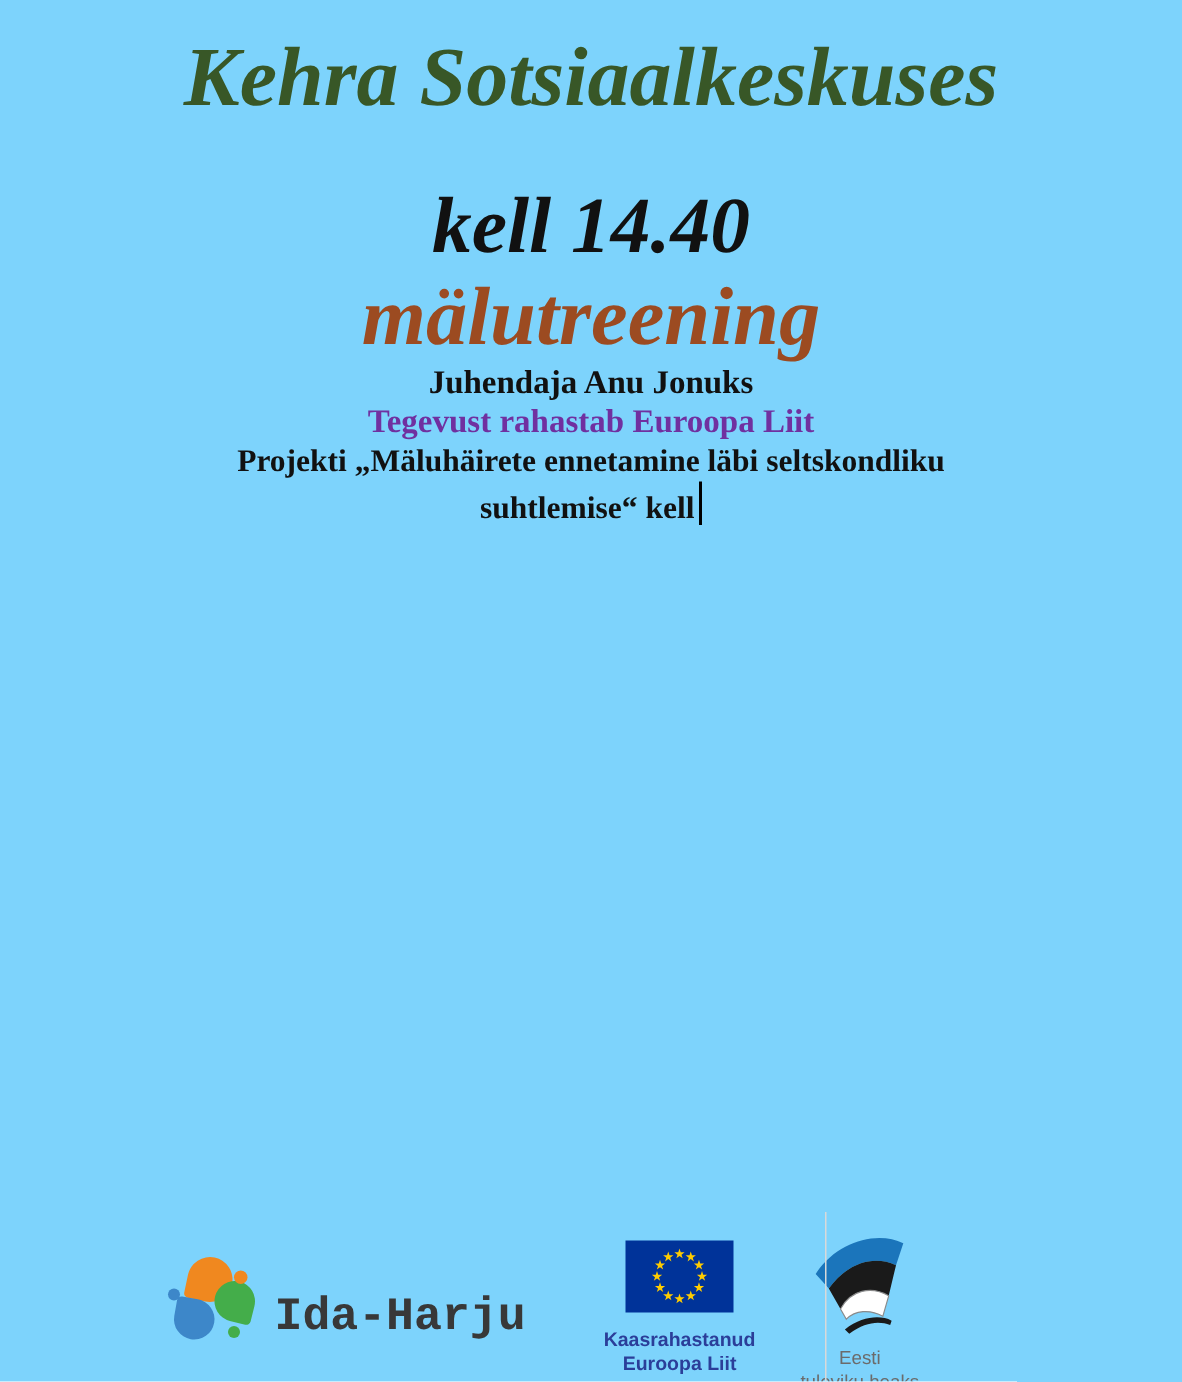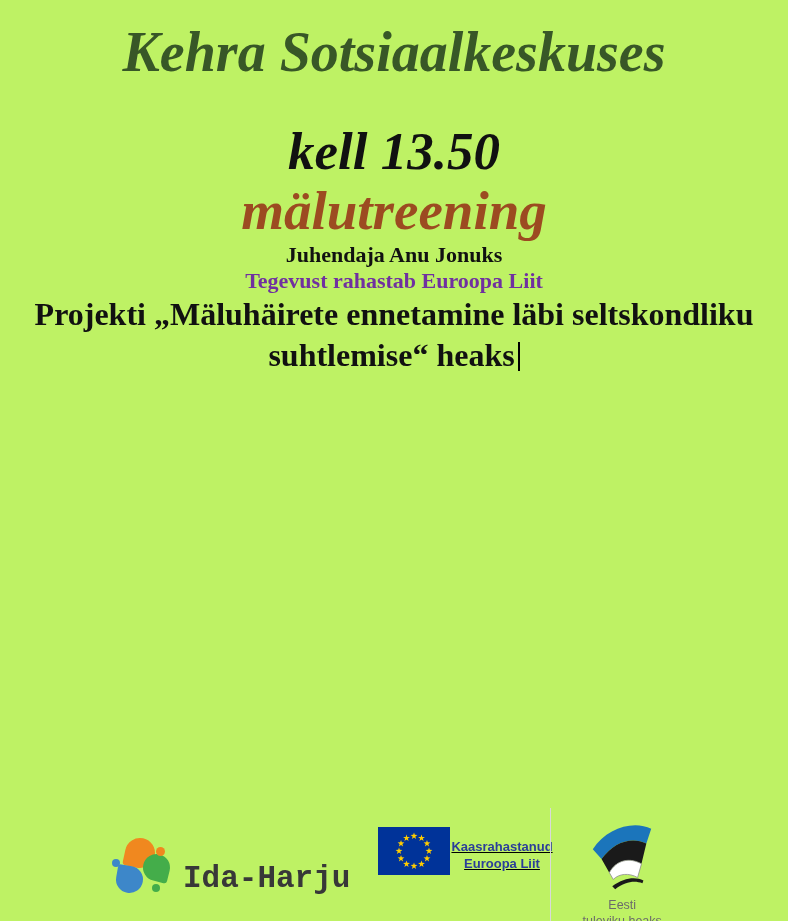--- a/index.html
+++ b/index.html
@@ -1,19 +1,19 @@
 <!DOCTYPE html>
 <html><head>
 <meta charset="utf-8">
 <style>
   html,body{margin:0;padding:0;background:#ffffff;}
   .page{
     position:relative;
     width:788px;height:921px;
-    background:#bef264;
+    background:#7dd3fc;
     overflow:hidden;
     font-family:"Liberation Serif","DejaVu Serif",serif;
     text-align:center;
   }
   .page p{margin:0;}
   .title{
     margin-top:22px;
     font-size:56px;
     font-weight:bold;
     font-style:italic;
@@ -61,21 +61,21 @@
     color:#111111;
   }
   .funding{
     margin-top:76px;
     font-size:22px;
     font-weight:bold;
     color:#7030A0;
   }
   .project{
     margin-top:16px;
-    font-size:32px;
+    font-size:21px;
     font-weight:bold;
     color:#111111;
     line-height:1.3;
     text-align:center;
   }
   .caret{
     display:inline-block;
     width:2px;height:29px;
     background:#000;
     vertical-align:-5px;
@@ -97,21 +97,21 @@
   .drop.g{left:30px;top:16px;width:27px;height:27px;background:#44AD4A;border-radius:50% 50% 3px 50%;transform:rotate(14deg);}
   .drop.b{left:3px;top:28px;width:27px;height:27px;background:#3D87C9;border-radius:3px 50% 50% 50%;transform:rotate(10deg);}
   .dot{position:absolute;border-radius:50%;}
   .dot.o{left:43px;top:9px;width:9px;height:9px;background:#F0881F;}
   .dot.g{left:39px;top:46px;width:8px;height:8px;background:#44AD4A;}
   .dot.b{left:-1px;top:21px;width:8px;height:8px;background:#3D87C9;}
   .ida-text{margin-left:12px;font-family:Liberation Mono, monospace;margin-top:38px;}
   .ida-name{font-size:31px;font-weight:bold;color:#383838;line-height:1.0;}
   .ida-sub{font-size:17px;color:#4d4d4d;letter-spacing:2.2px;margin-top:3px;}
   
-  .eu{flex-direction:row;align-items:center;margin-left:27px;margin-top:8px;text-decoration:underline;}
+  .eu{flex-direction:column;align-items:center;margin-left:52px;margin-top:8px;}
   .eu-caption{margin-top:9px;text-align:center;font-family:"Liberation Sans","DejaVu Sans",sans-serif;
     font-size:13px;font-weight:bold;color:#2B3E99;line-height:1.25;}
   
   .est{flex-direction:column;align-items:center;margin-left:30px;margin-top:4px;}
   .est-caption{margin-top:2px;text-align:center;font-family:"Liberation Sans","DejaVu Sans",sans-serif;
     font-size:12.5px;color:#6b6b6b;line-height:1.25;}
   .vline{
     position:absolute;
     left:550px;top:808px;
     width:1px;height:113px;
@@ -119,30 +119,30 @@
   }
 </style>
 </head>
 <body>
 
 <div class="page">
 
   <h1 class="title">Kehra Sotsiaalkeskuses</h1>
 
 
-  <p class="time">kell 13.50</p>
+  <p class="time">kell 14.40</p>
 
   <p class="subject1">mälutreening</p>
 
   <p class="instructor">Juhendaja Anu Jonuks</p>
 
   <p class="funding">Tegevust rahastab Euroopa Liit</p>
 
   <p class="project"><span>Projekti „Mäluhäirete ennetamine läbi seltskondliku</span><br>
-    <span>suhtlemise“ heaks</span><span class="caret"></span></p>
+    <span>suhtlemise“ kell</span><span class="caret"></span></p>
 
   <div class="logos">
 
     <div class="logo ida">
       <div class="ida-icon">
         <div class="drop o"></div>
         <div class="drop g"></div>
         <div class="drop b"></div>
         <div class="dot o"></div>
         <div class="dot g"></div>

